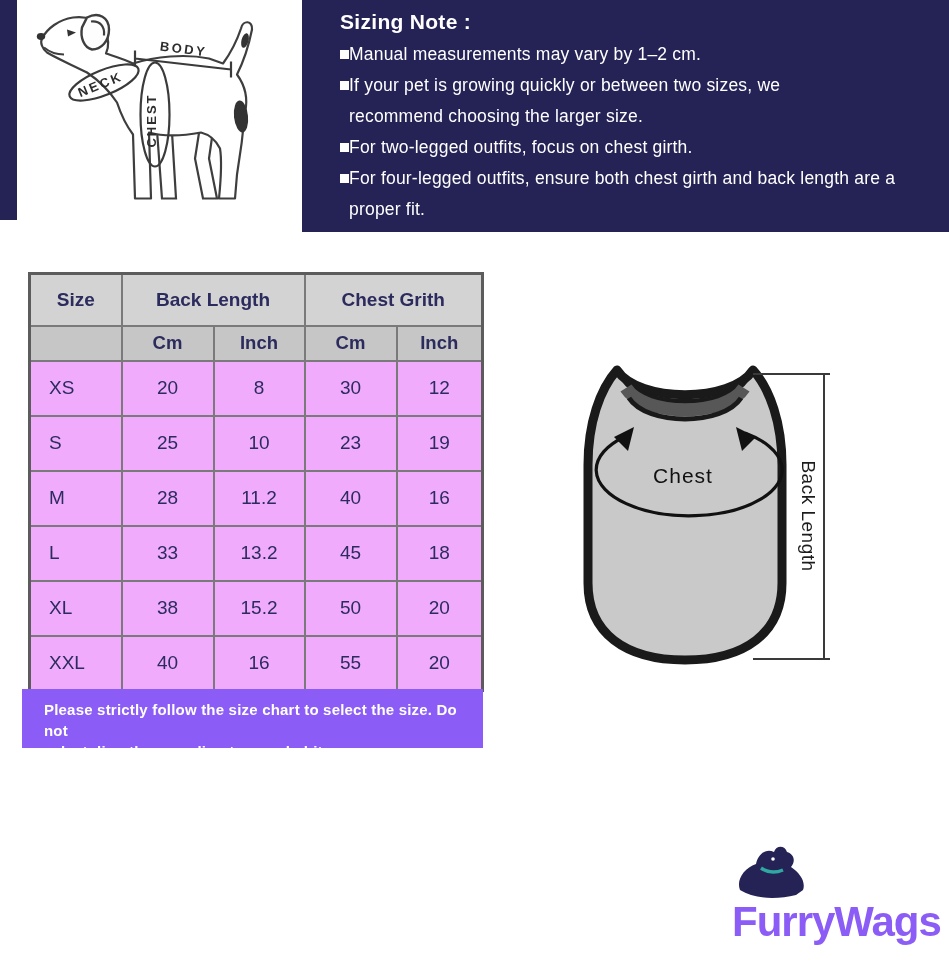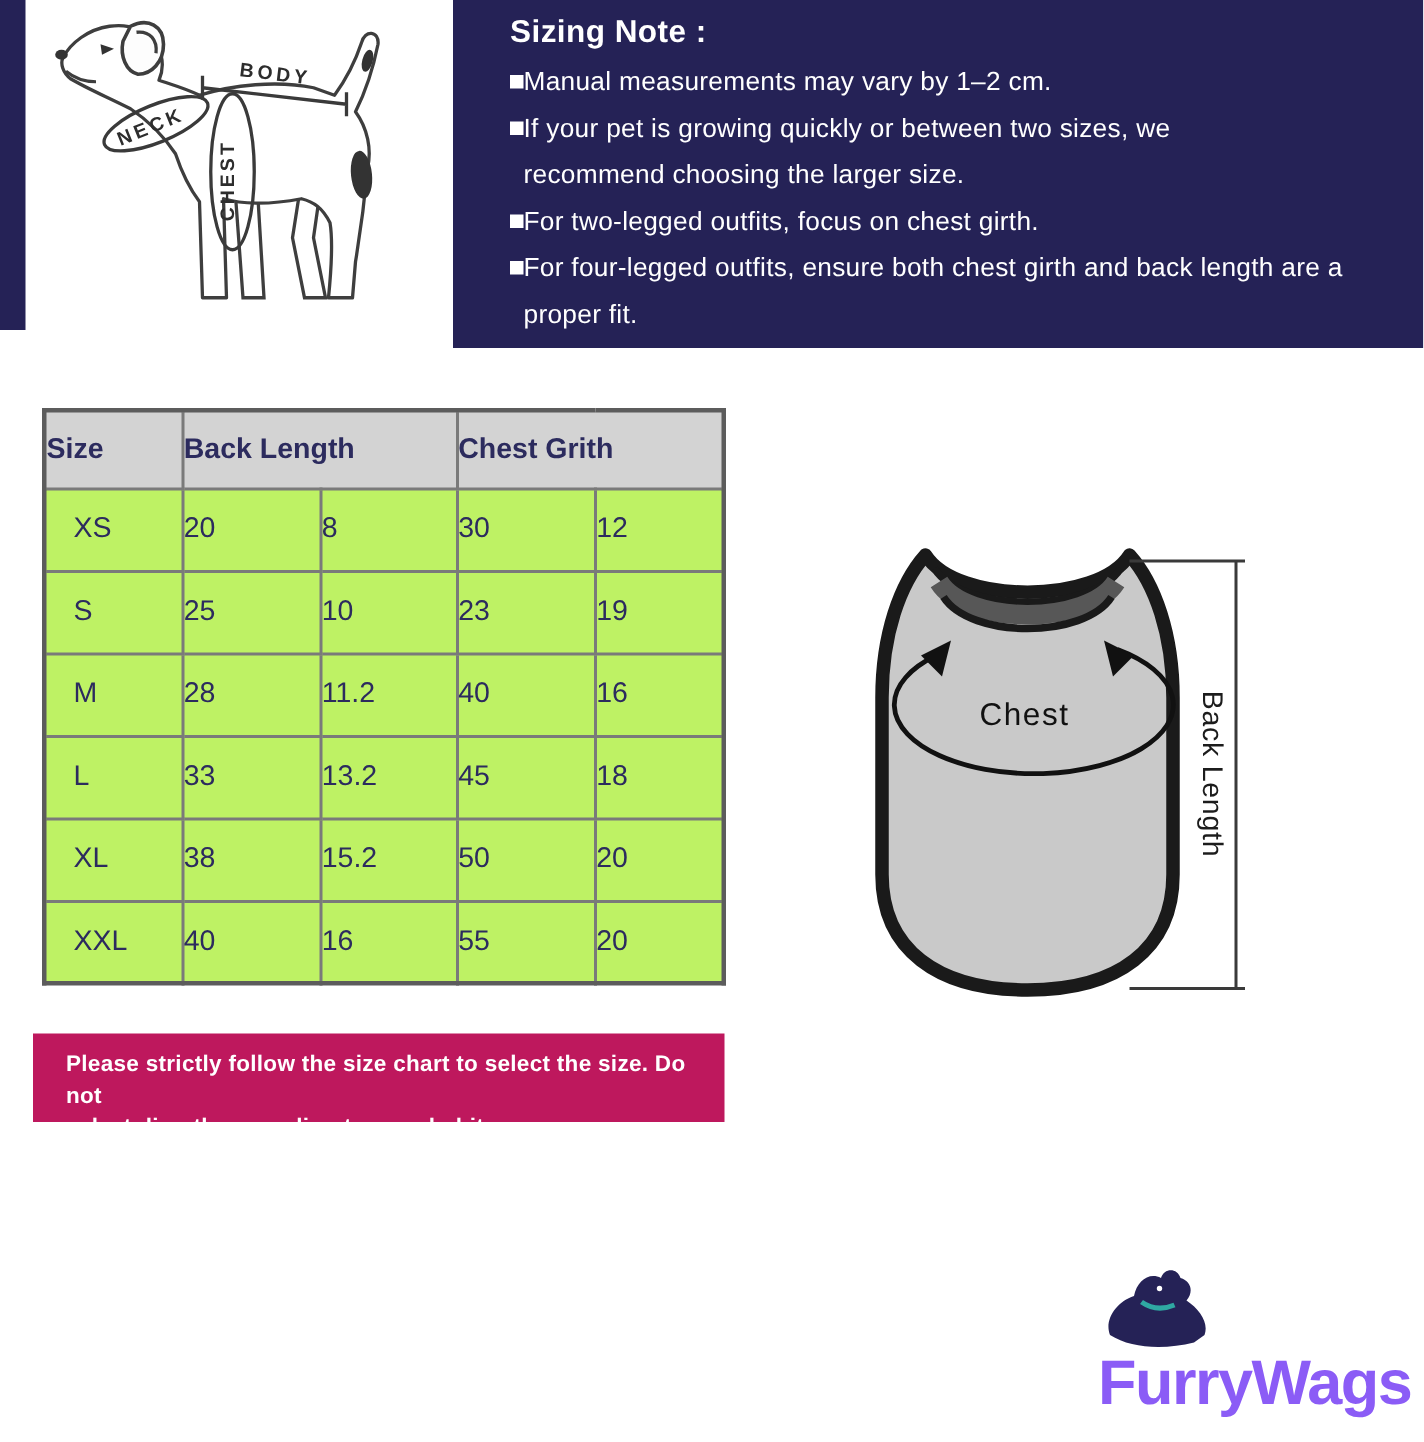--- a/index.html
+++ b/index.html
@@ -20,30 +20,30 @@
   .note-list { list-style:none; }
   .note-list li { display:flex; align-items:flex-start; 
                   font-size:17.5px; line-height:31px; }
   .note-list .sq { flex:0 0 9px; width:9px; height:9px; background:#fff; margin-top:11px; }
   .note-list .bullet-text { white-space:pre-line; letter-spacing:.2px; }
 
   
   .size-table { position:absolute; left:28px; top:272px; border-collapse:collapse;
                 table-layout:fixed; color:#2c2b5e; }
   .size-table { border:3px solid #5c5c5c; }
-  .size-table th, .size-table td { border:2px solid #7a7a7a; text-align:left;
+  .size-table th, .size-table td { border:2px solid #7a7a7a; text-align:center;
                 font-size:19px; }
   .size-table thead tr.h1 th { height:52px; background:#d3d3d3; font-weight:600; }
   .size-table thead tr.h2 th { height:35px; background:#c6c6c6; font-weight:600; font-size:18.5px; }
-  .size-table tbody td { height:55px; background:#bef264; font-weight:500; }
+  .size-table tbody td { height:55px; background:#f0abfc; font-weight:500; }
   .size-table tbody td.size-col { text-align:left; padding-left:18px; }
 
   
   .table-note { position:absolute; left:22px; top:689px; width:461px; height:59px;
-                background:#be185d; color:#fff; font-size:15px; font-weight:bold;
+                background:#8b5cf6; color:#fff; font-size:15px; font-weight:bold;
                 line-height:21px; padding:10px 16px 0 22px; white-space:pre-line;
                 letter-spacing:.2px; }
 
   
   .garment-diagram { position:absolute; left:580px; top:355px; width:215px; height:325px; }
   .back-length-measure { position:absolute; left:742px; top:362px; width:100px; height:310px; }
 
   
   .logo { position:absolute; left:728px; top:842px; width:215px; height:112px; }
   .logo-dog { position:absolute; left:6px; top:2px; width:74px; height:60px; }
@@ -124,20 +124,27 @@
         <col style="width:91px">
         <col style="width:92px">
         <col style="width:86px">
       </colgroup>
     <thead>
       <tr class="h1">
         <th>Size</th>
         <th colspan="2">Back Length</th>
         <th colspan="2">Chest Grith</th>
       </tr>
+      <tr class="h2">
+        <th></th>
+        <th>Cm</th>
+        <th>Inch</th>
+        <th>Cm</th>
+        <th>Inch</th>
+      </tr>
     </thead>
     <tbody>
       <tr>
         <td class="size-col">XS</td>
         <td>20</td>
         <td>8</td>
         <td>30</td>
         <td>12</td>
       </tr>
       <tr>

